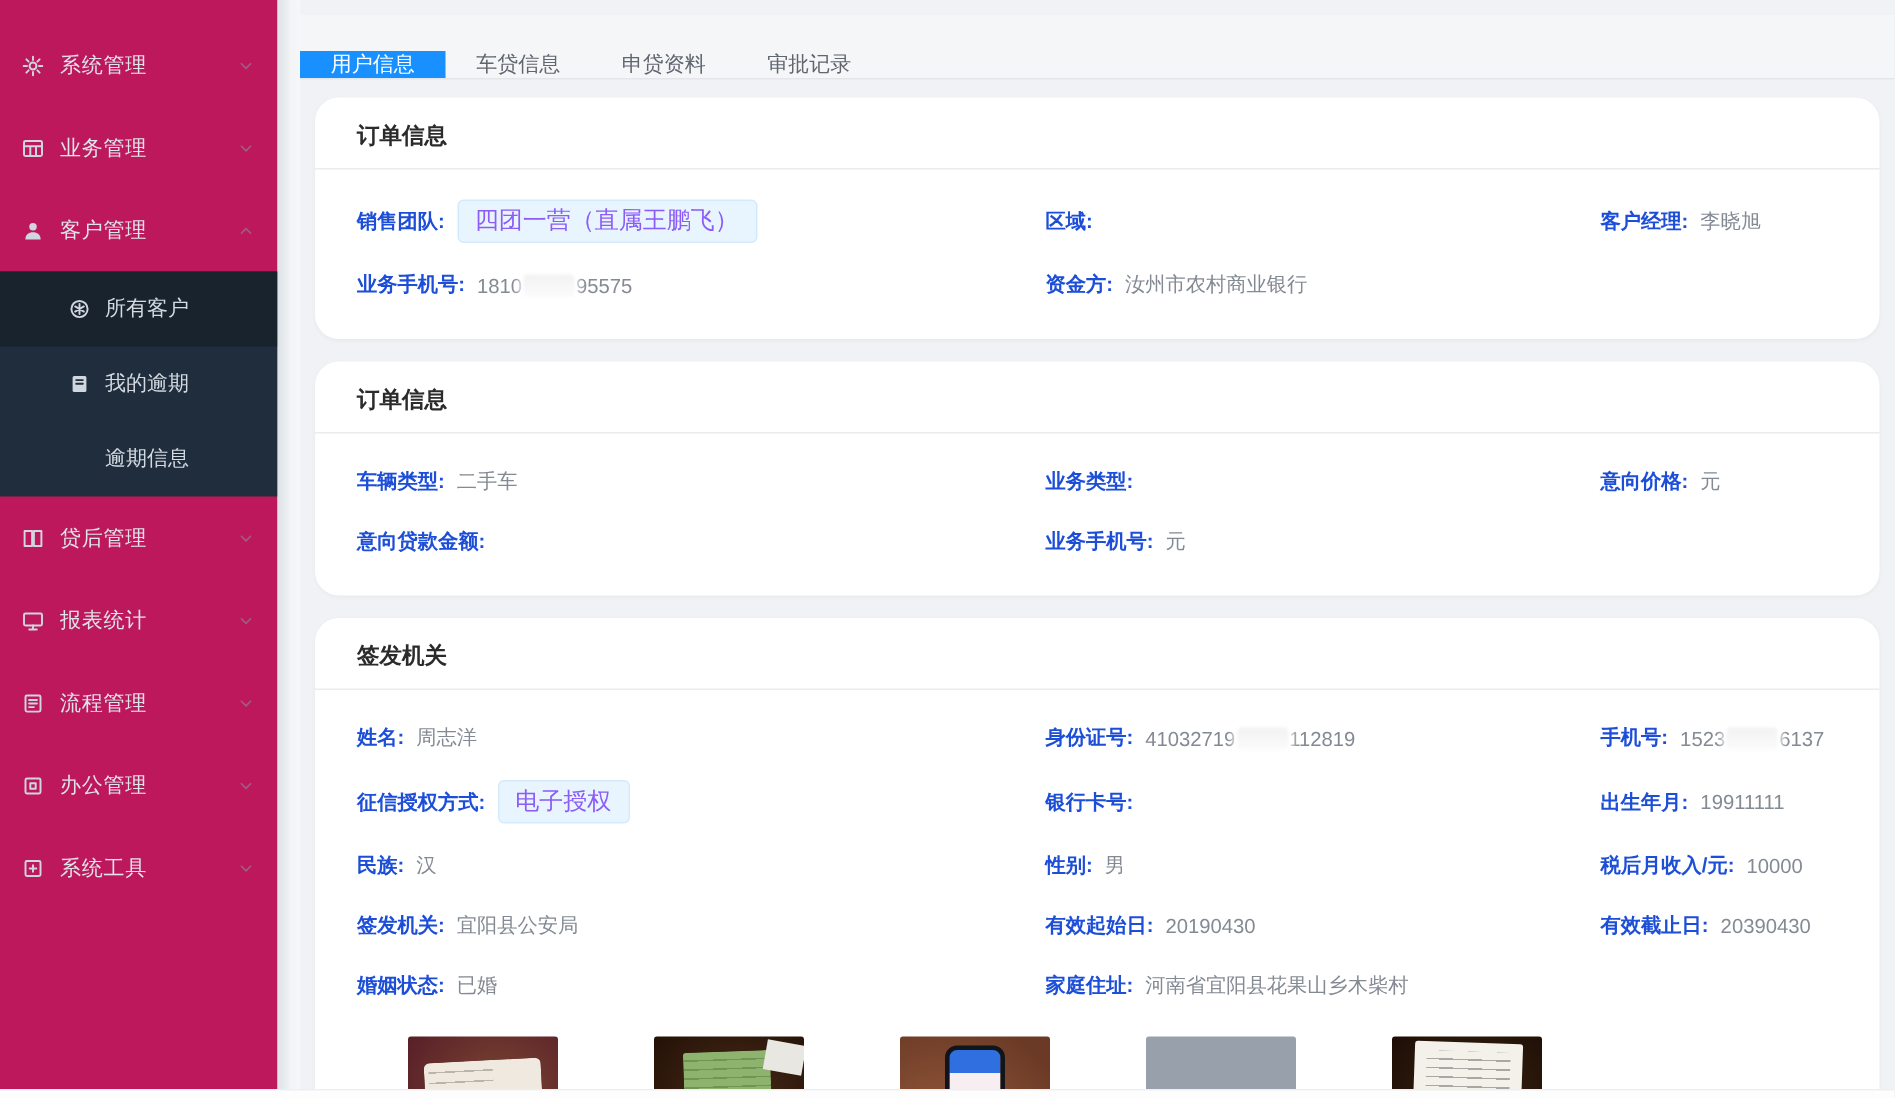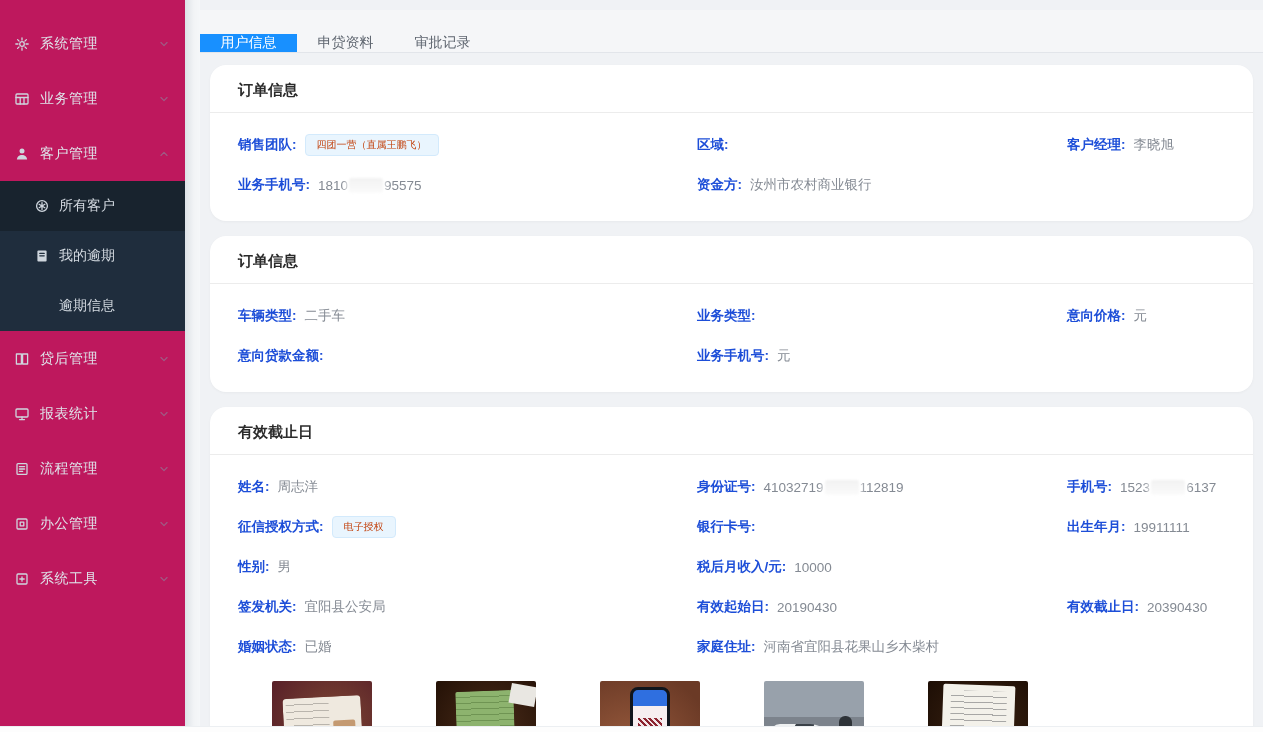--- a/index.html
+++ b/index.html
@@ -8,21 +8,21 @@
   .app { position:relative; width:1263px; height:732px; display:flex; }
 
   
   .sidebar { width:185px; height:732px; background:#be185d; flex:none; padding-top:16px; }
   .side-item { height:55px; display:flex; align-items:center; padding:0 14px 0 14px;
     color:#dfe4ea; font-size:14px; cursor:pointer; }
   .side-item .s-icon { width:16px; height:16px; margin-right:10px; flex:none; display:flex; align-items:center; }
   .side-item .s-label { flex:1; letter-spacing:.5px; }
   .side-item .chev { width:14px; height:14px; opacity:.55; }
   .submenu { background:#1f2d3d; }
-  .sub-item { height:50px; display:flex; align-items:center; padding-left:34px;
+  .sub-item { height:50px; display:flex; align-items:center; padding-left:45px;
     color:#d4dae1; font-size:14px; cursor:pointer; }
   .sub-item.active { background:#18232e; }
   .sub-item .s-icon { width:16px; height:16px; margin-right:9px; flex:none; }
 
   
   .gutter { width:15px; height:732px; flex:none;
     background:linear-gradient(to right,#dde2e7,#f2f4f6 60%,#f5f7f9); }
 
   
   .main { flex:1; height:732px; background:#f0f2f5; padding-top:10px; overflow:hidden; }
@@ -35,22 +35,22 @@
   .content { padding:12px 10px 0 10px; height:679px; overflow:hidden; }
   .card { background:#fff; border-radius:16px; box-shadow:0 1px 3px rgba(0,0,0,.04);
     margin-bottom:15px; }
   .card-header { padding:16px 28px 12px 28px; border-bottom:1px solid #ececec;
     font-size:15px; font-weight:bold; color:#2b2b2b; }
   .card-body { padding:12px 28px 16px 28px; }
   .frow { display:grid; grid-template-columns:46.5% 37.5% 16%; padding:8px 0; align-items:center; }
   .field { font-size:13.5px; min-height:24px; display:flex; align-items:center; flex-wrap:nowrap; }
   .flabel { font-weight:bold; color:#1d4ed8; margin-right:8px; white-space:nowrap; }
   .fvalue { color:#848a93; white-space:nowrap; }
-  .tag { display:inline-block; background:#e9f5fe; border:1px solid #d3eafc; color:#c2410c;
-    border-radius:4px; padding:3px 11px; font-size:10px; white-space:nowrap; }
+  .tag { display:inline-block; background:#e9f5fe; border:1px solid #d3eafc; color:#8b5cf6;
+    border-radius:4px; padding:3px 11px; font-size:16px; white-space:nowrap; }
   .redact { display:inline-block; width:34px; height:15px; margin:0 1px; vertical-align:-2px;
     background:linear-gradient(#f2f2f2,#fbfbfb); border-radius:3px;
     box-shadow:0 0 5px 3px rgba(255,255,255,.95); filter:blur(1px); }
 
   
   .thumbs { display:flex; gap:64px; padding:14px 0 0 34px; }
   .thumb-wrap { width:100px; text-align:center; }
   .thumb { width:100px; height:102px; position:relative; overflow:hidden; border-radius:2px; cursor:pointer; }
   .t-a,.t-b,.t-c { position:absolute; }
 
@@ -232,20 +232,21 @@
           <svg viewBox="0 0 16 16" width="16" height="16" fill="none" stroke="#8594a5" stroke-width="1.3" stroke-linecap="round" stroke-linejoin="round" class="chev">
             <path d="M4.5 6.3L8 9.8l3.5-3.5"></path>
           </svg>
         </span>
       </div>
     </aside>
   <div class="gutter"></div>
   <main class="main">
     <div class="tabbar" id="tabbar">
         <div class="tab active">用户信息</div>
+        <div class="tab">车贷信息</div>
         <div class="tab">申贷资料</div>
         <div class="tab">审批记录</div>
       </div>
     <div class="content" id="content">
         <section class="card">
           <div class="card-header">订单信息</div>
           <div class="card-body">
             <div class="frow">
               <div class="field">
                 <span class="flabel">销售团队:</span>
@@ -297,21 +298,21 @@
                 <span class="fvalue"></span>
               </div>
               <div class="field">
                 <span class="flabel">业务手机号:</span>
                 <span class="fvalue">元</span>
               </div>
             </div>
           </div>
         </section>
         <section class="card">
-          <div class="card-header">有效截止日</div>
+          <div class="card-header">签发机关</div>
           <div class="card-body">
             <div class="frow">
               <div class="field">
                 <span class="flabel">姓名:</span>
                 <span class="fvalue">周志洋</span>
               </div>
               <div class="field">
                 <span class="flabel">身份证号:</span>
                 <span class="fvalue">41032719</span>
                 <span class="redact"></span>
@@ -332,20 +333,24 @@
               <div class="field">
                 <span class="flabel">银行卡号:</span>
                 <span class="fvalue"></span>
               </div>
               <div class="field">
                 <span class="flabel">出生年月:</span>
                 <span class="fvalue">19911111</span>
               </div>
             </div>
             <div class="frow">
+              <div class="field">
+                <span class="flabel">民族:</span>
+                <span class="fvalue">汉</span>
+              </div>
               <div class="field">
                 <span class="flabel">性别:</span>
                 <span class="fvalue">男</span>
               </div>
               <div class="field">
                 <span class="flabel">税后月收入/元:</span>
                 <span class="fvalue">10000</span>
               </div>
             </div>
             <div class="frow">

